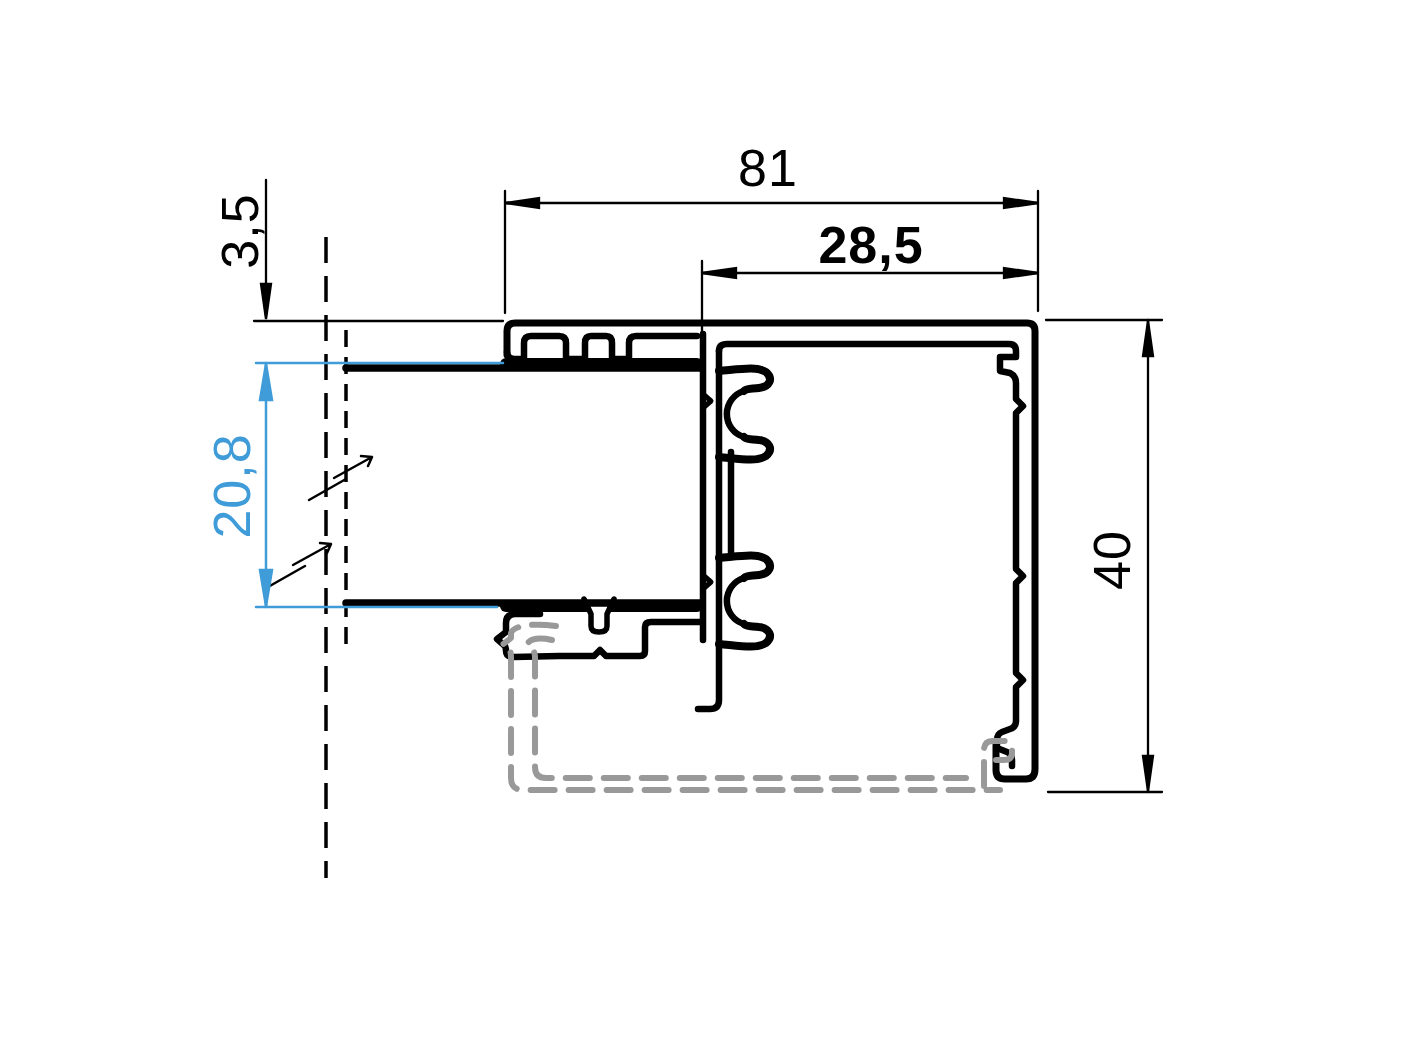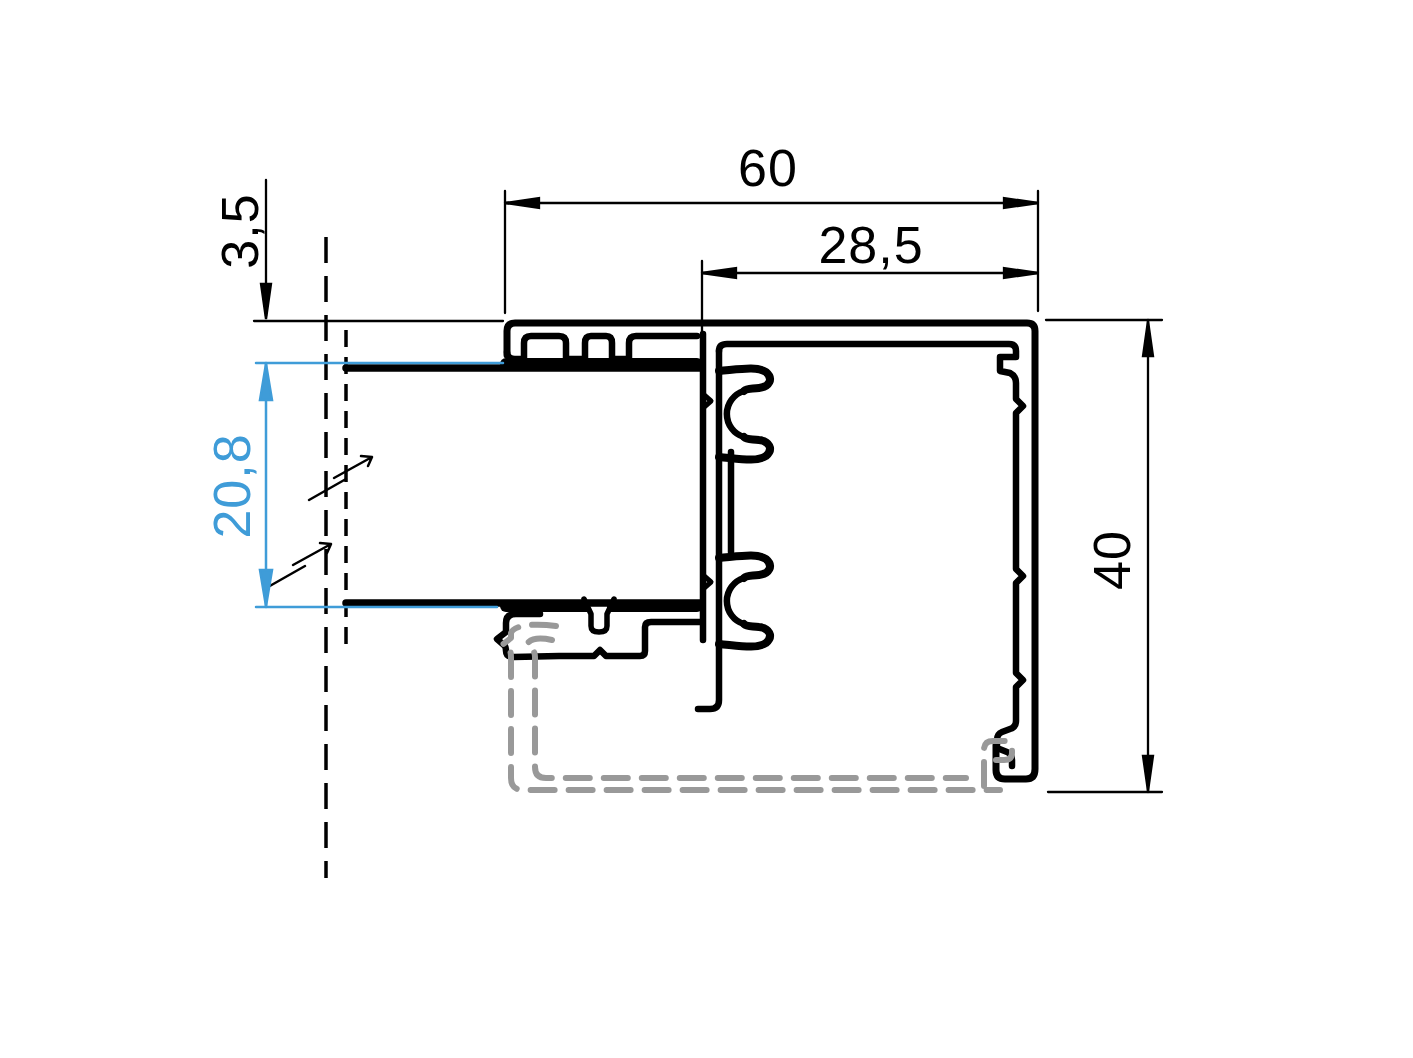--- a/index.html
+++ b/index.html
@@ -134,22 +134,22 @@
 
     <g stroke="#000000" fill="#000000" stroke-width="2.3" stroke-linecap="round">
       <path fill="none" d="M 1046,320 L 1162,320"></path>
       <path fill="none" d="M 1048,792 L 1162,792"></path>
       <path fill="none" d="M 1148,320 L 1148,792"></path>
       <polygon points="1148,321 1143,356 1153,356"></polygon>
       <polygon points="1148,791 1143,756 1153,756"></polygon>
     </g>
   </svg>
 
-  <div class="dim-label" style="left:768px; top:168px;">60</div>
+  <div class="dim-label" style="left:768px; top:168px;">81</div>
 
-  <div class="dim-label" style="left:871px; top:245px;">28,5</div>
+  <div class="dim-label" style="left:871px; top:245px;font-weight:bold;">28,5</div>
 
   <div class="dim-label rot" style="left:240px; top:231px;">3,5</div>
 
   <div class="dim-label rot blue" style="left:232px; top:486px;">20,8</div>
 
   <div class="dim-label rot" style="left:1112px; top:560px;">40</div>
 </div>
 
 </body></html>

